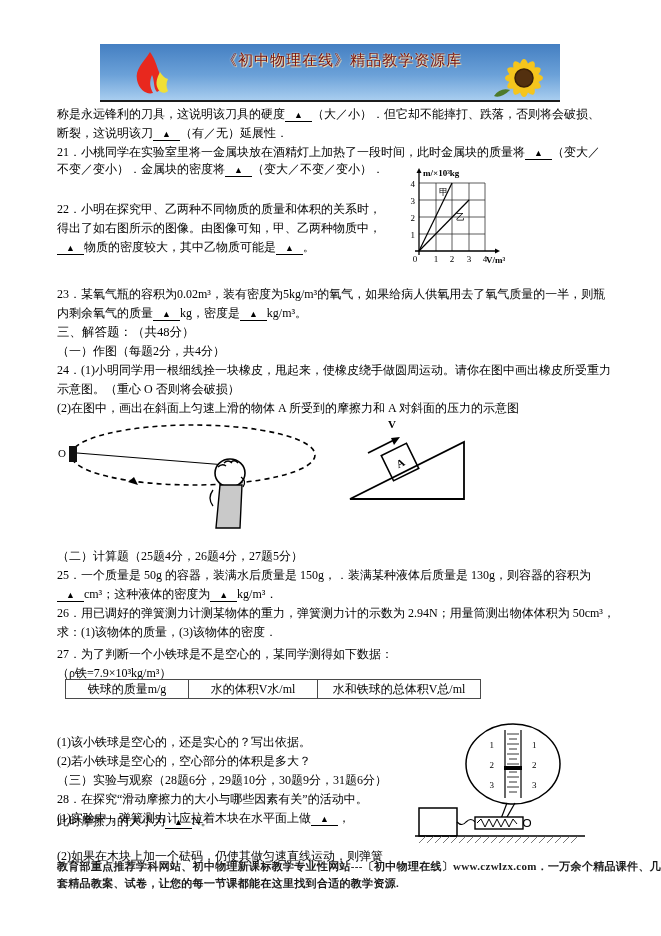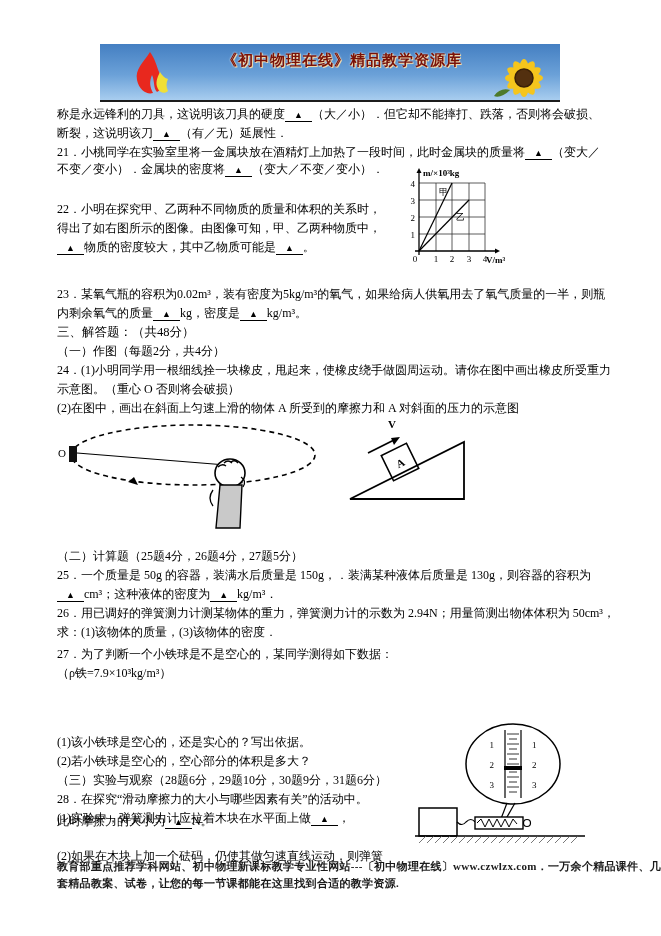--- a/index.html
+++ b/index.html
@@ -8,21 +8,21 @@
     font-family:"Liberation Serif","DejaVu Serif",serif;color:#000;
   }
   
   .banner{
     position:absolute;left:100px;top:44px;width:460px;height:56px;
     background:linear-gradient(180deg,#447fc2 0%,#6ba1d8 55%,#a8cdef 100%);
     border-bottom:2px solid #1c1c1c;overflow:hidden;
   }
   .banner-title{
     position:absolute;left:92px;top:7px;width:300px;text-align:center;
-    font-size:15px;font-weight:bold;color:#7a1208;letter-spacing:1px;
+    font-size:15px;font-weight:normal;color:#7a1208;letter-spacing:1px;
     text-shadow:1px 1px 0 #f2d9a8,0 0 2px #ffffff;white-space:nowrap;
   }
   .banner-url{
     position:absolute;left:92px;top:29px;width:300px;text-align:center;
     font-size:13px;font-weight:bold;color:#e8312a;letter-spacing:2px;
     text-shadow:0 0 2px #ffffff;white-space:nowrap;
     font-family:"Liberation Mono","DejaVu Sans Mono",monospace;
   }
   .banner svg{position:absolute;}
   
@@ -184,20 +184,25 @@
     </g>
 
     <line x1="26" y1="38" x2="52" y2="25" stroke="#000" stroke-width="1.6"></line>
     <path d="M58,22 l-9,1 l3,7 Z" fill="#000"></path>
     <text x="46" y="13" font-size="11" font-weight="bold">V</text>
   </svg>
 </div>
 
 <table class="q27-table">
   <tbody>
+      <tr>
+    <th class="c1">铁球的质量m/g</th>
+    <th class="c2">水的体积V水/ml</th>
+    <th class="c3">水和铁球的总体积V总/ml</th>
+  </tr>
 </tbody>
   </table>
 
 <div class="fig" style="left:415px;top:722px">
   <svg width="192" height="128" viewBox="0 0 192 128">
 
     <ellipse cx="98" cy="42" rx="47" ry="40" fill="#fff" stroke="#000" stroke-width="1.5"></ellipse>
     <line x1="90" y1="8" x2="90" y2="76" stroke="#000" stroke-width="1.2"></line>
     <line x1="106" y1="8" x2="106" y2="76" stroke="#000" stroke-width="1.2"></line>
 

